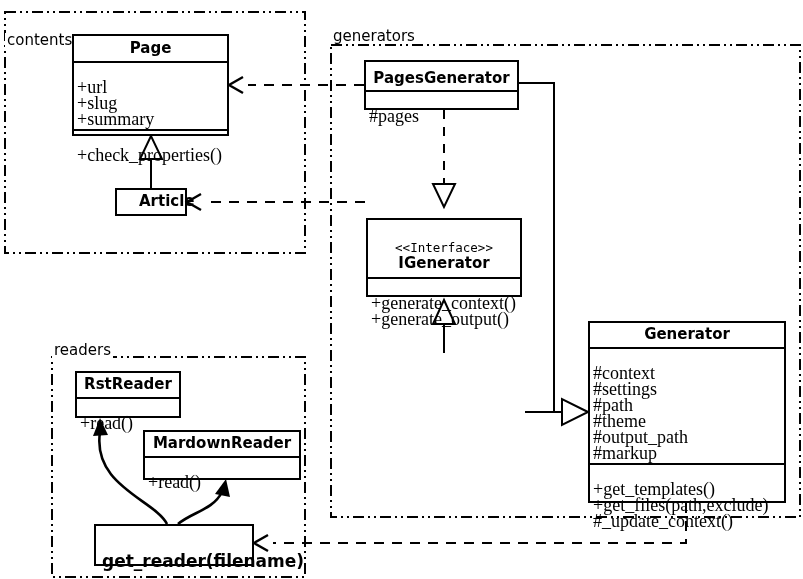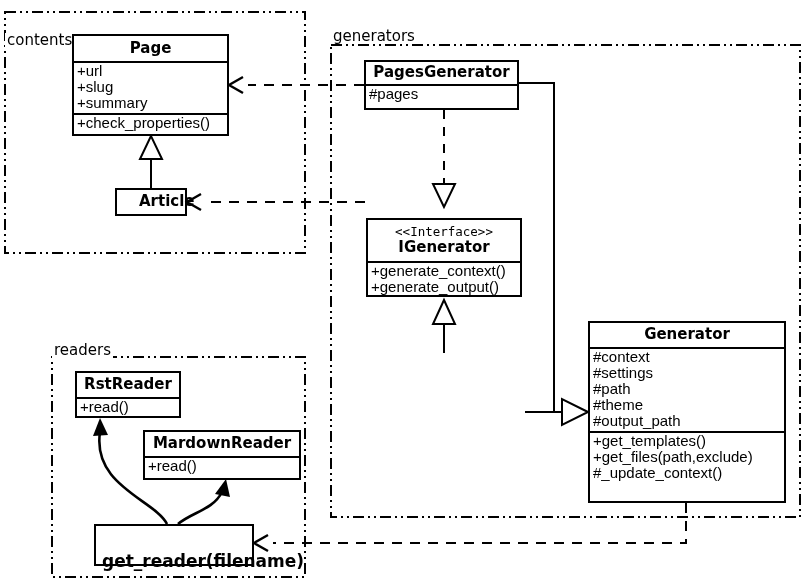--- a/index.html
+++ b/index.html
@@ -33,23 +33,23 @@
     font-size:15px;line-height:17px;
     padding:4px 4px 4px 4px;white-space:nowrap;
   }
   .uml .name .stereo{
     display:block;font-weight:normal;
     font-family:"DejaVu Sans Mono","Liberation Mono",monospace;
     font-size:12.5px;line-height:15px;
   }
   .uml .sep{border-top:2px solid #000;height:0;font-size:0;line-height:0;}
   .uml .cmp{
-    font-family:Liberation Sans, sans-serif;
-    font-size:15px;line-height:16px;
-    padding:0 2px 2px 3px;
+    font-family:Liberation Serif, serif;
+    font-size:18px;line-height:16px;
+    padding:16px 2px 2px 3px;
   }
   .uml .cmp div{white-space:nowrap;}
 
   
   .uml.plain .name{
     font-weight:bold;font-size:17px;line-height:16px;padding:27px 6px;
   }
 </style>
 </head>
 <body>
@@ -128,49 +128,50 @@
     <div class="cmp">
       <div>+check_properties()</div>
     </div>
   </div>
 
   <div class="uml" style="left:115px;top:188px;width:72px;height:28px;">
     <div class="name" style="padding:3px 22px;">Article</div>
   </div>
 
   <div class="uml" style="left:364px;top:60px;width:155px;height:50px;">
-    <div class="name" style="padding:2px 4px 3px;">PagesGenerator</div>
+    <div class="name" style="padding:8px 4px 3px;">PagesGenerator</div>
     <div class="sep"></div>
     <div class="cmp">
       <div>#pages</div>
     </div>
   </div>
 
   <div class="uml" style="left:366px;top:218px;width:156px;height:79px;">
-    <div class="name" style="padding:4px 4px 5px;">
+    <div class="name" style="padding:20px 4px 5px;">
       <span class="stereo">&lt;&lt;Interface&gt;&gt;</span>
       <span>IGenerator</span>
     </div>
     <div class="sep"></div>
     <div class="cmp">
       <div>+generate_context()</div>
       <div>+generate_output()</div>
     </div>
   </div>
 
 
   <div class="uml" style="left:588px;top:321px;width:198px;height:182px;">
     <div class="name" style="padding:3px 0 4px;">Generator</div>
     <div class="sep"></div>
     <div class="cmp">
       <div>#context</div>
       <div>#settings</div>
       <div>#path</div>
       <div>#theme</div>
       <div>#output_path</div>
+      <div>#markup</div>
     </div>
     <div class="sep"></div>
     <div class="cmp">
       <div>+get_templates()</div>
       <div>+get_files(path,exclude)</div>
       <div>#_update_context()</div>
     </div>
   </div>
 
   <div class="uml" style="left:75px;top:371px;width:106px;height:47px;">

